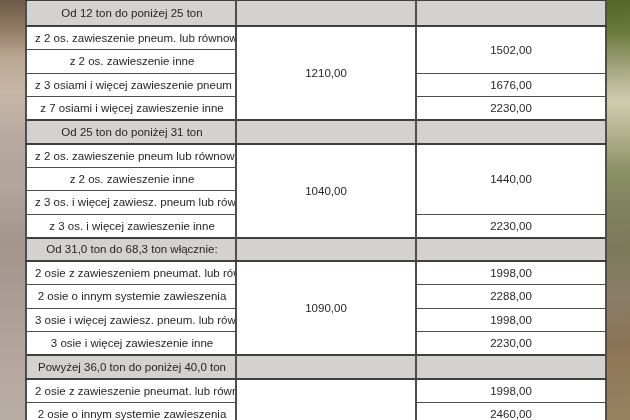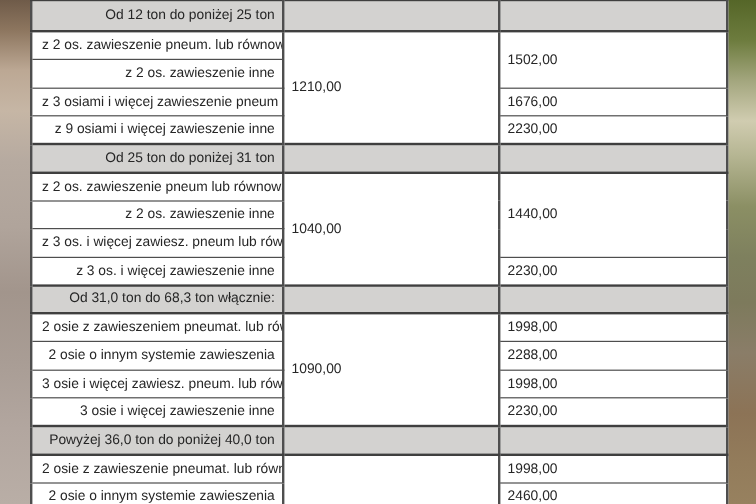--- a/index.html
+++ b/index.html
@@ -60,22 +60,22 @@
     overflow: hidden;
     white-space: nowrap;
   }
   tr { height: 23.5px; }
   tr.first-row { height: 26px; }
   tr.sec td {
     background: #d3d2d0;
     border-top: 2px solid #3f3f3f;
     border-bottom: 2px solid #3f3f3f;
   }
-  td.label { text-align: right; padding-left: 8px; }
-  td.val   { }
+  td.label { text-align: center; padding-left: 8px; }
+  td.val   { text-align: center; }
 </style>
 </head>
 <body>
 
 <div class="stage">
   <div class="bg-left"></div>
   <div class="bg-right"></div>
 
   <table class="rates">
     <colgroup>
@@ -96,21 +96,21 @@
       <td class="val" rowspan="2">1502,00</td>
     </tr>
     <tr>
       <td class="label">z 2 os. zawieszenie inne</td>
     </tr>
     <tr>
       <td class="label">z 3 osiami i więcej zawieszenie pneum lub równ</td>
       <td class="val">1676,00</td>
     </tr>
     <tr>
-      <td class="label">z 9 osiami i więcej zawieszenie inne</td>
+      <td class="label">z 7 osiami i więcej zawieszenie inne</td>
       <td class="val">2230,00</td>
     </tr>
 
     <tr class="sec">
       <td class="label">Od 25 ton do poniżej 31 ton</td>
       <td></td>
       <td></td>
     </tr>
     <tr>
       <td class="label">z 2 os. zawieszenie pneum lub równoważne</td>

